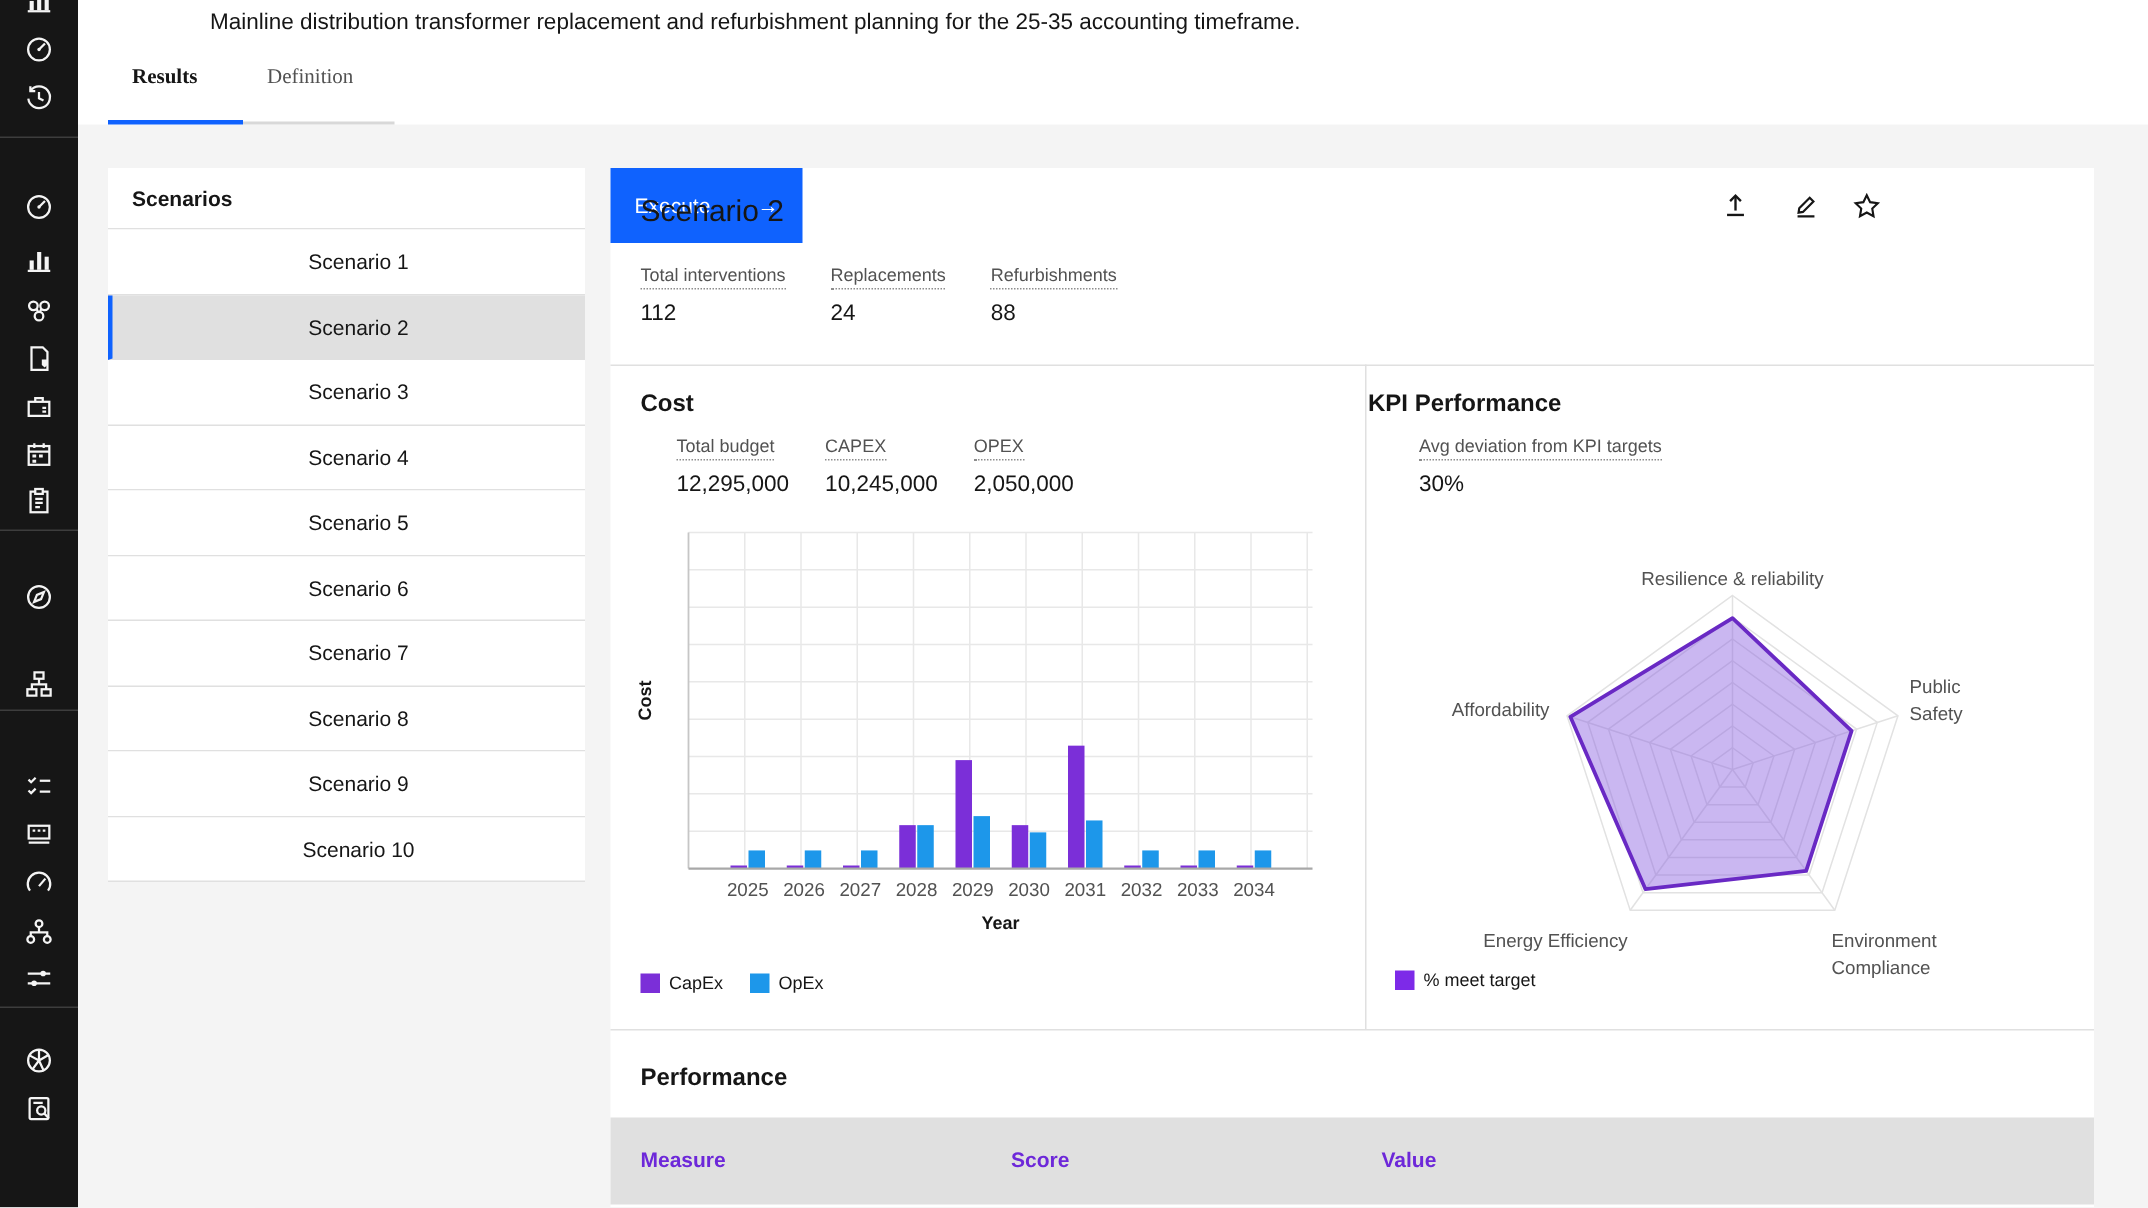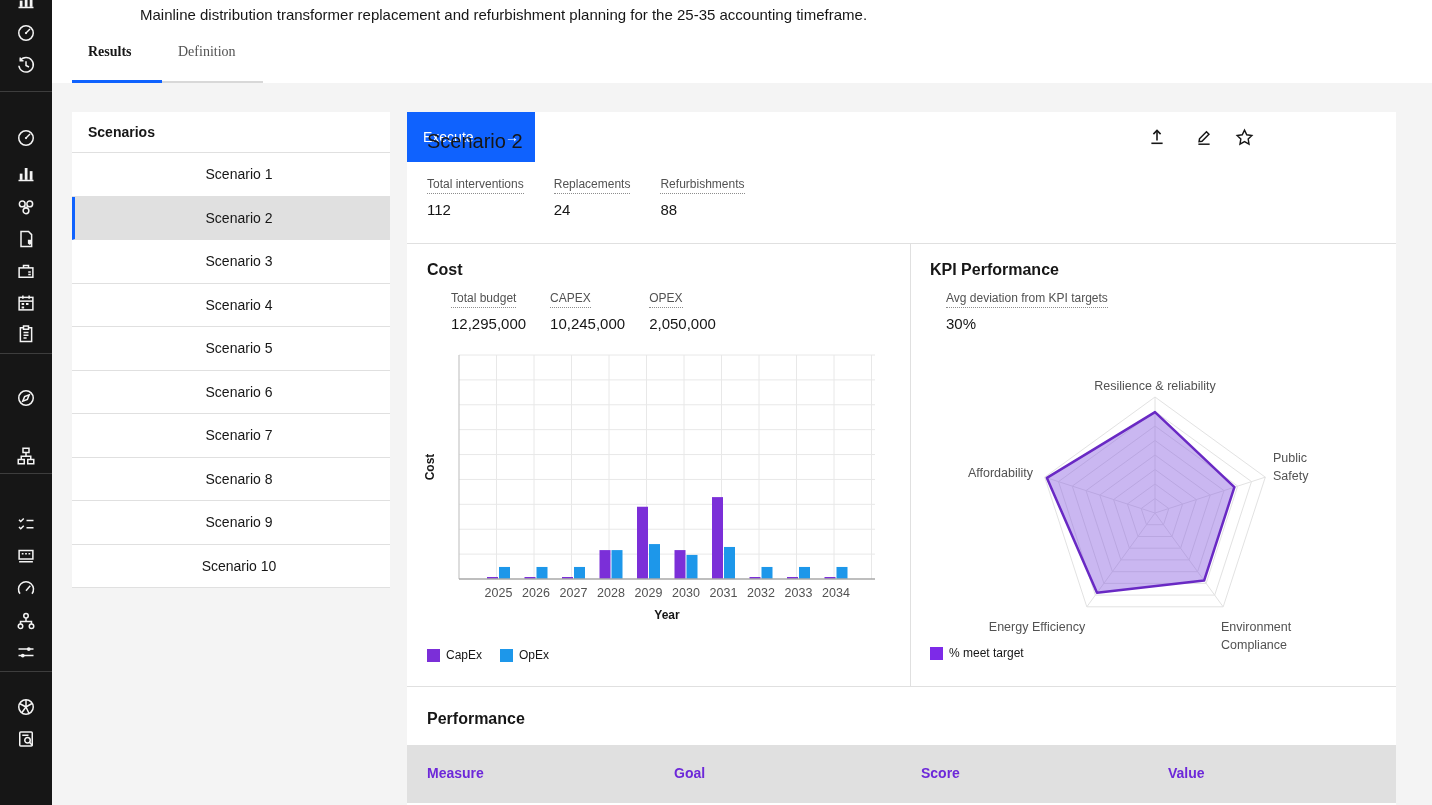--- a/index.html
+++ b/index.html
@@ -329,21 +329,21 @@
         <div class="item">
           <span class="swatch" style="background: rgb(123, 47, 216);"></span>
           <span>CapEx</span>
         </div>
         <div class="item">
           <span class="swatch" style="background: rgb(29, 151, 234);"></span>
           <span>OpEx</span>
         </div>
       </div>
 
-    <div class="sect-title" style="left:523px;top:147px;">KPI Performance</div>
+    <div class="sect-title" style="left:505px;top:147px;">KPI Performance</div>
     <div class="abs stats-row" style="left:523px;top:176px;margin-left:16px;" id="kpi-stats">
         <div class="stat"><span class="s-label">Avg deviation from KPI targets</span><div class="s-value">30%</div></div>
       </div>
     <svg id="radar-chart" class="abs" style="left:533px;top:258px;" width="450" height="300">
         <polygon points="215.0,128.5 228.8,138.5 223.5,154.7 206.5,154.7 201.2,138.5" fill="none" stroke="#e2e2e2" stroke-width="1"></polygon>
         <polygon points="215.0,114.0 242.6,134.0 232.0,166.5 198.0,166.5 187.4,134.0" fill="none" stroke="#e2e2e2" stroke-width="1"></polygon>
         <polygon points="215.0,99.5 256.4,129.6 240.6,178.2 189.4,178.2 173.6,129.6" fill="none" stroke="#e2e2e2" stroke-width="1"></polygon>
         <polygon points="215.0,85.0 270.2,125.1 249.1,189.9 180.9,189.9 159.8,125.1" fill="none" stroke="#e2e2e2" stroke-width="1"></polygon>
         <polygon points="215.0,70.5 284.0,120.6 257.6,201.7 172.4,201.7 146.0,120.6" fill="none" stroke="#e2e2e2" stroke-width="1"></polygon>
         <polygon points="215.0,56.0 297.7,116.1 266.1,213.4 163.9,213.4 132.3,116.1" fill="none" stroke="#e2e2e2" stroke-width="1"></polygon>
@@ -366,18 +366,17 @@
     <div class="legend" style="left:523px;top:534px;" id="radar-legend">
         <div class="item">
           <span class="swatch" style="background: rgb(125, 42, 232);"></span>
           <span>% meet target</span>
         </div>
       </div>
 
     <div class="sect-title" style="left:20px;top:596px;">Performance</div>
     <div class="abs tbl-head" id="perf-head">
         <div class="cell">Measure</div>
-        <div class="cell">Goal</div>
         <div class="cell">Score</div>
         <div class="cell">Value</div>
       </div>
   </div>
 </div>
 
 </body></html>

